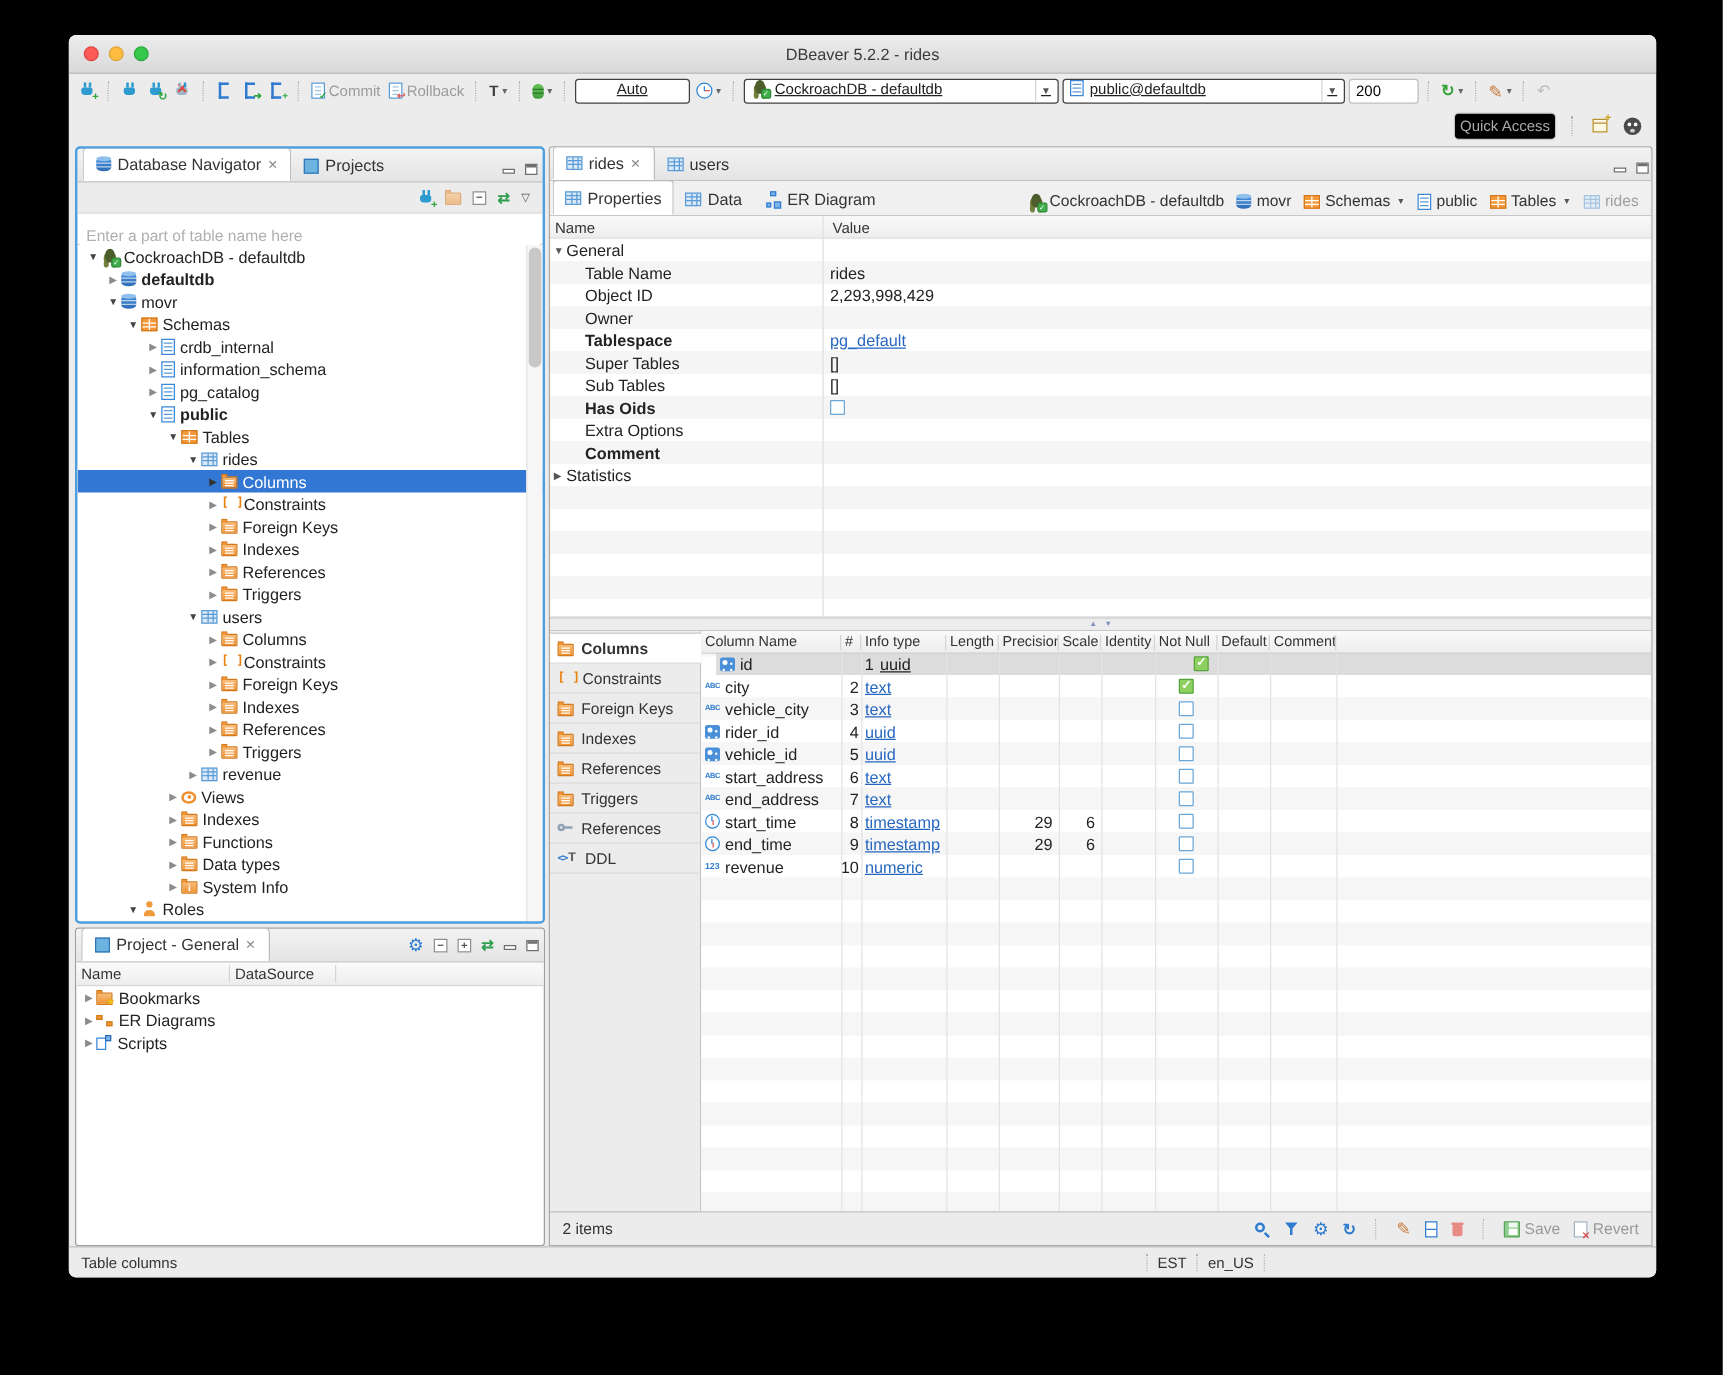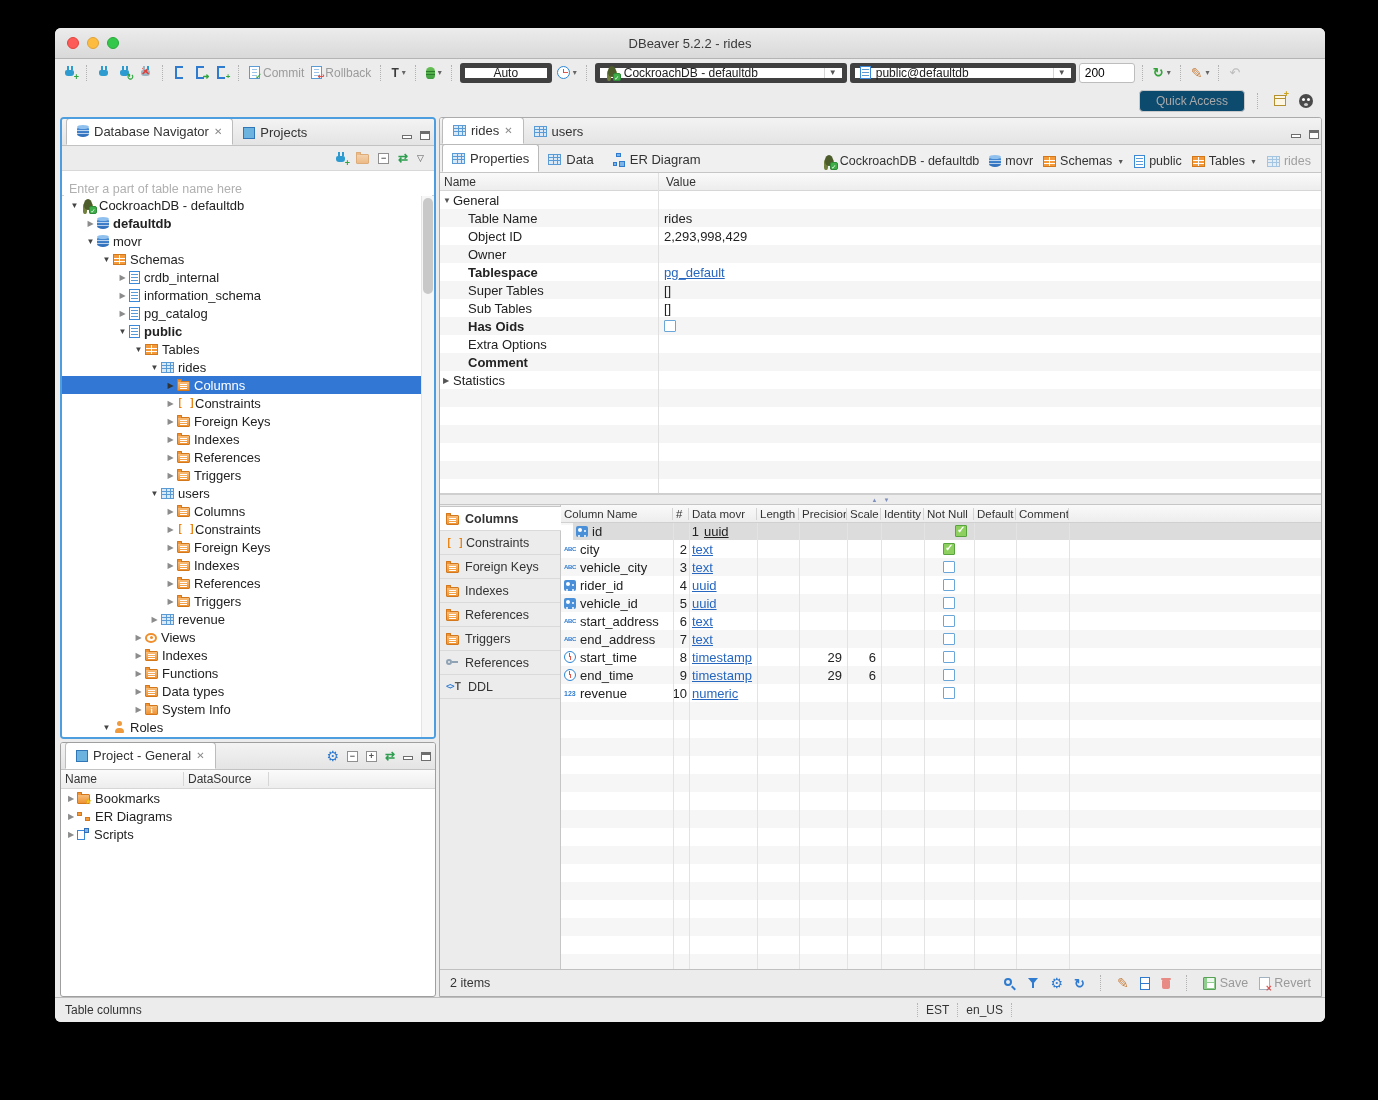--- a/index.html
+++ b/index.html
@@ -10,24 +10,24 @@
   .tl{width:12px;height:12px;border-radius:50%;box-sizing:border-box;}
   .tl.r{background:#fc5b57;border:1px solid #e2443f}.tl.y{background:#fdbc40;border:1px solid #dfa338}.tl.g{background:#34c84a;border:1px solid #2aa83b}
   .title{font-size:13px;color:#3a3a3a;}
   
   .toolbar{height:27px;display:flex;align-items:center;padding:0 6px;gap:3px;flex:none;}
   .toolbar2{height:29px;display:flex;align-items:center;justify-content:flex-end;gap:8px;padding:0 10px;flex:none;}
   .tsep{width:1px;height:16px;border-left:1px dotted #b2b2b2;margin:0 4px;flex:none;}
   .tbtn{display:inline-flex;align-items:center;gap:3px;padding:1px 2px;border-radius:3px;}
   .tlabel{font-size:12px;color:#9b9b9b;}
   .dd{font-size:8px;color:#666;}
-  .combo{height:20px;background:#fff;border:5px solid #404040;border-radius:3px;display:flex;align-items:center;gap:5px;padding:0 5px;font-size:12px;color:#222;box-sizing:border-box;}
+  .combo{height:20px;background:#fff;border:1px solid #404040;border-radius:3px;display:flex;align-items:flex-start;gap:5px;padding:0 5px;font-size:12px;color:#222;box-sizing:border-box;text-decoration:underline;}
   .combo .arr{margin-left:auto;font-size:8px;color:#555;border-left:1px solid #d5d5d5;padding-left:4px;align-self:stretch;display:flex;align-items:center;}
   .numfield{width:56px;height:20px;border:1px solid #bdbdbd;border-radius:3px;background:#fff;font-size:12px;padding:0 5px;box-sizing:border-box;font-family:"Liberation Sans",sans-serif;}
-  .qa{border:1px solid #c9c9c9;border-radius:4px;color:#a9a9a9;padding:3px 16px;font-size:12px;background:#0c4a6e;}
+  .qa{border:1px solid #c9c9c9;border-radius:4px;color:#a9a9a9;padding:3px 4px;font-size:12px;background:#000000;}
   
   .i{display:inline-block;position:relative;flex:none;vertical-align:middle;}
   .ic{width:18px;height:16px;display:inline-flex;align-items:center;justify-content:center;position:relative;flex:none;}
   .plug{width:12px;height:13px;}
   .plug::before{content:"";position:absolute;left:1px;top:4px;width:9px;height:6px;border-radius:2px 2px 3px 3px;background:#2d9bcf;}
   .plug::after{content:"";position:absolute;left:3px;top:0;width:2px;height:4px;background:#2d9bcf;box-shadow:4px 0 0 #2d9bcf;}
   .plug .badge{position:absolute;right:-3px;bottom:-3px;font:bold 9px/9px "Liberation Sans",sans-serif;color:#2fa63f;}
   .plug.gray::before,.plug.gray::after{background:#9db5c2;}
   .plug .xbadge{position:absolute;left:1px;top:0px;font:bold 11px/11px "Liberation Sans",sans-serif;color:#e0403a;}
   .sqlb{width:13px;height:13px;}
@@ -727,21 +727,21 @@
             </div>
           <div class="sitem">
               <span class="ddlic"></span>
               <span>DDL</span>
             </div>
         </div>
         <div class="colsarea">
           <div class="chead">
             <span class="w-name">Column Name</span>
             <span class="w-num">#</span>
-            <span class="w-type">Data movr</span>
+            <span class="w-type">Info type</span>
             <span class="w-len">Length</span>
             <span class="w-prec">Precision</span>
             <span class="w-scale">Scale</span>
             <span class="w-ident">Identity</span>
             <span class="w-nn">Not Null</span>
             <span class="w-def">Default</span>
             <span class="w-com">Comment</span>
           </div>
           <div class="cbody">
             <div class="crow sel">

